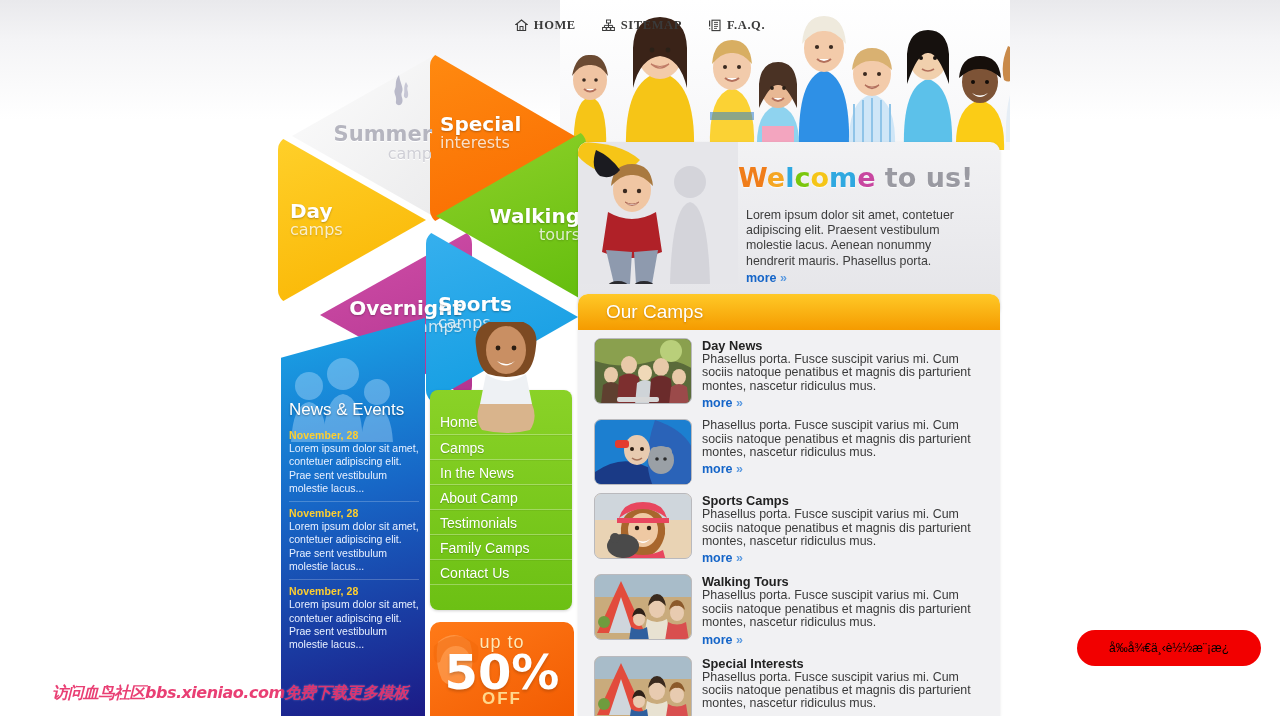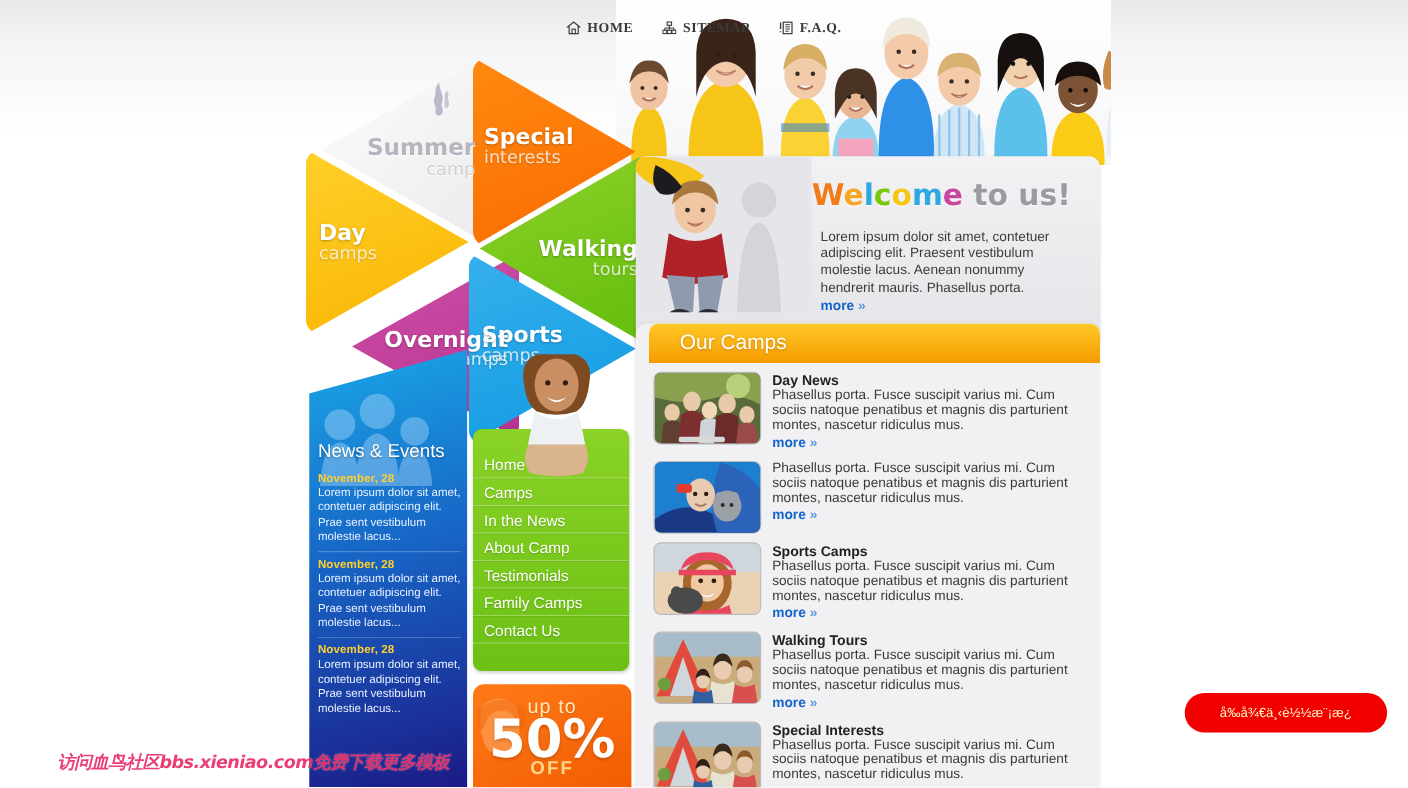--- a/index.html
+++ b/index.html
@@ -87,21 +87,21 @@
   #tri-day .labels { text-align: left; padding-left: 12px; }
 
   #tri-overnight { left: 42px; top: 178px; width: 152px; height: 170px; }
   #tri-overnight .shape { background: linear-gradient(160deg,#d04fa8,#b2338f); }
   #tri-overnight .labels { text-align: right; padding-right: 10px; margin-top: 4px; }
 
   #tri-special { left: 152px; top: 0px; width: 148px; height: 172px; }
   #tri-special .shape { background: linear-gradient(160deg,#ff8a10,#f96a00); }
   #tri-special .labels { text-align: left; margin-top: -10px; }
 
-  #tri-walking { left: 158px; top: 88px; width: 150px; height: 172px; }
+  #tri-walking { left: 158px; top: 78px; width: 150px; height: 172px; }
   #tri-walking .shape { background: linear-gradient(160deg,#8fd12a,#63bd0d); }
   #tri-walking .labels { text-align: right; padding-right: 6px; margin-top: 18px; }
 
   #tri-sports { left: 148px; top: 178px; width: 152px; height: 174px; }
   #tri-sports .shape { background: linear-gradient(160deg,#36b0ee,#0f9ae0); }
   #tri-sports .labels { text-align: left; padding-left: 12px; margin-top: -8px; }
 
   
   .girl-photo {
     position: absolute; left: 465px; top: 322px; width: 82px; height: 112px;
@@ -230,21 +230,20 @@
     overflow: hidden;
     box-shadow: 0 1px 3px rgba(0,0,0,.10);
   }
   .camps-header {
     height: 36px; line-height: 36px;
     background: linear-gradient(180deg,#ffc927,#f59b00);
     border-radius: 9px 9px 0 0;
     padding-left: 28px;
     font-size: 19px; color: #ffffff;
     text-shadow: 0 1px 2px rgba(160,90,0,.5);
-    margin-left: 12px;
   }
   .camp-list { padding: 8px 14px 0 16px; }
   .camp-row { display: flex; gap: 10px; margin-bottom: 8px; }
   .camp-thumb {
     width: 98px; height: 66px; flex: 0 0 98px;
     border-radius: 7px;
     border: 1px solid #b9b9bd;
     overflow: hidden; position: relative;
     background: #cfcfcf;
   }
@@ -253,21 +252,21 @@
   .camp-desc { font-size: 12.4px; color: #3a3a3a; line-height: 13.4px; }
 
   
   .red-btn {
     position: absolute; left: 1077px; top: 630px;
     width: 184px; height: 36px;
     background: #f20000;
     border-radius: 18px;
     z-index: 40;
     display: flex; align-items: center; justify-content: center;
-    font-size: 12px; color: #fef9c3;
+    font-size: 12px; color: #000000;
     cursor: pointer;
     border: none;
   }
 
   
   .watermark {
     position: absolute; left: 52px; top: 683px;
     z-index: 45;
     font-family: "DejaVu Sans", sans-serif;
     font-weight: bold; font-style: italic; font-size: 16px;

